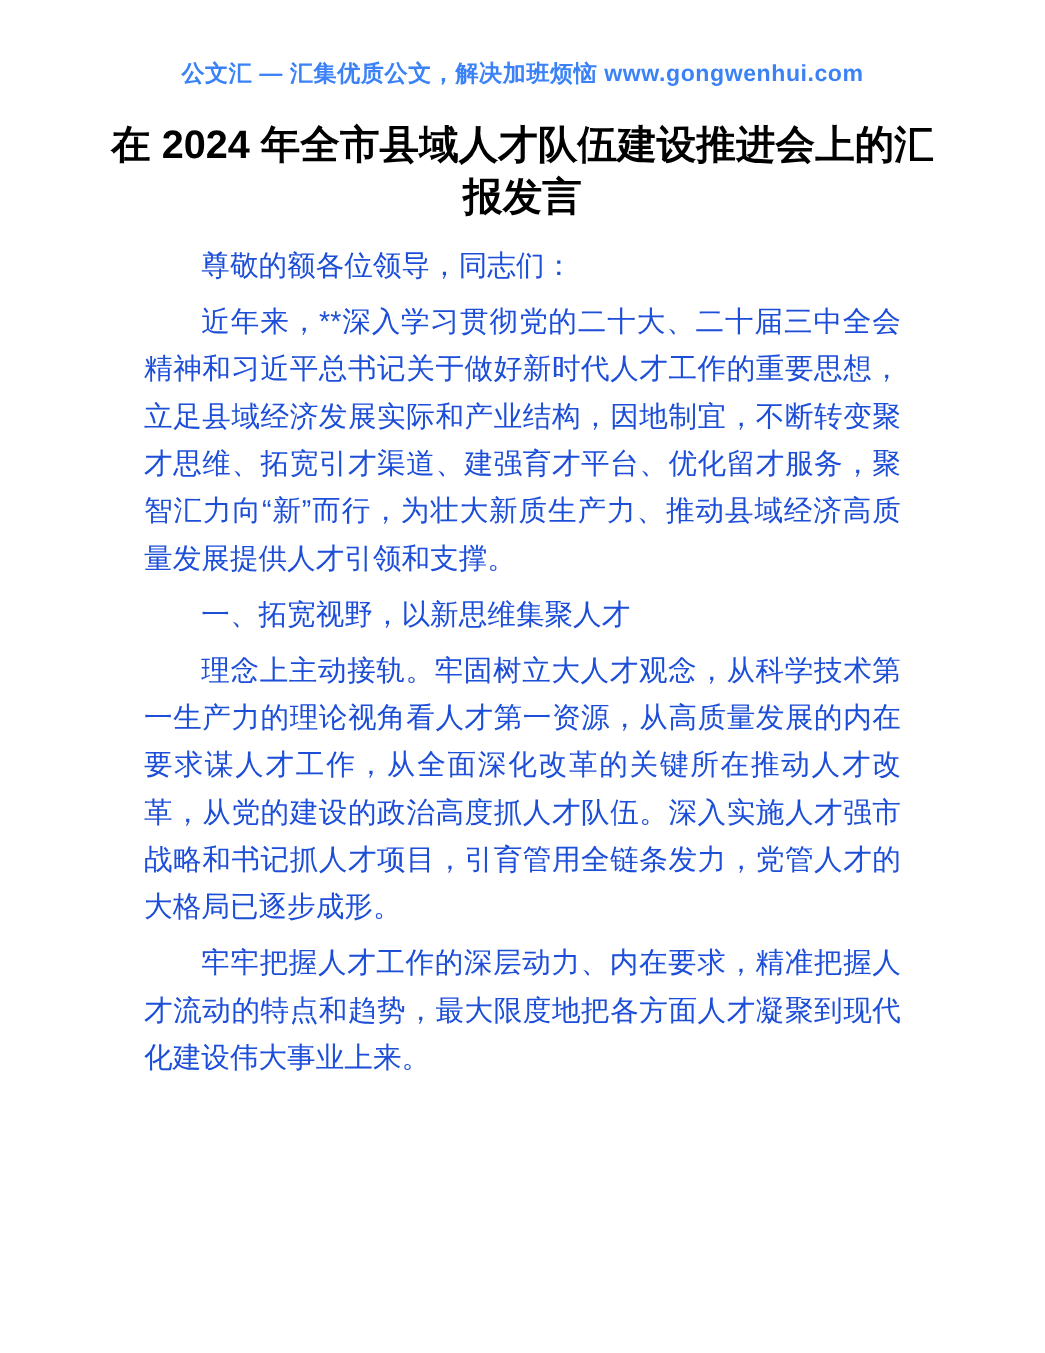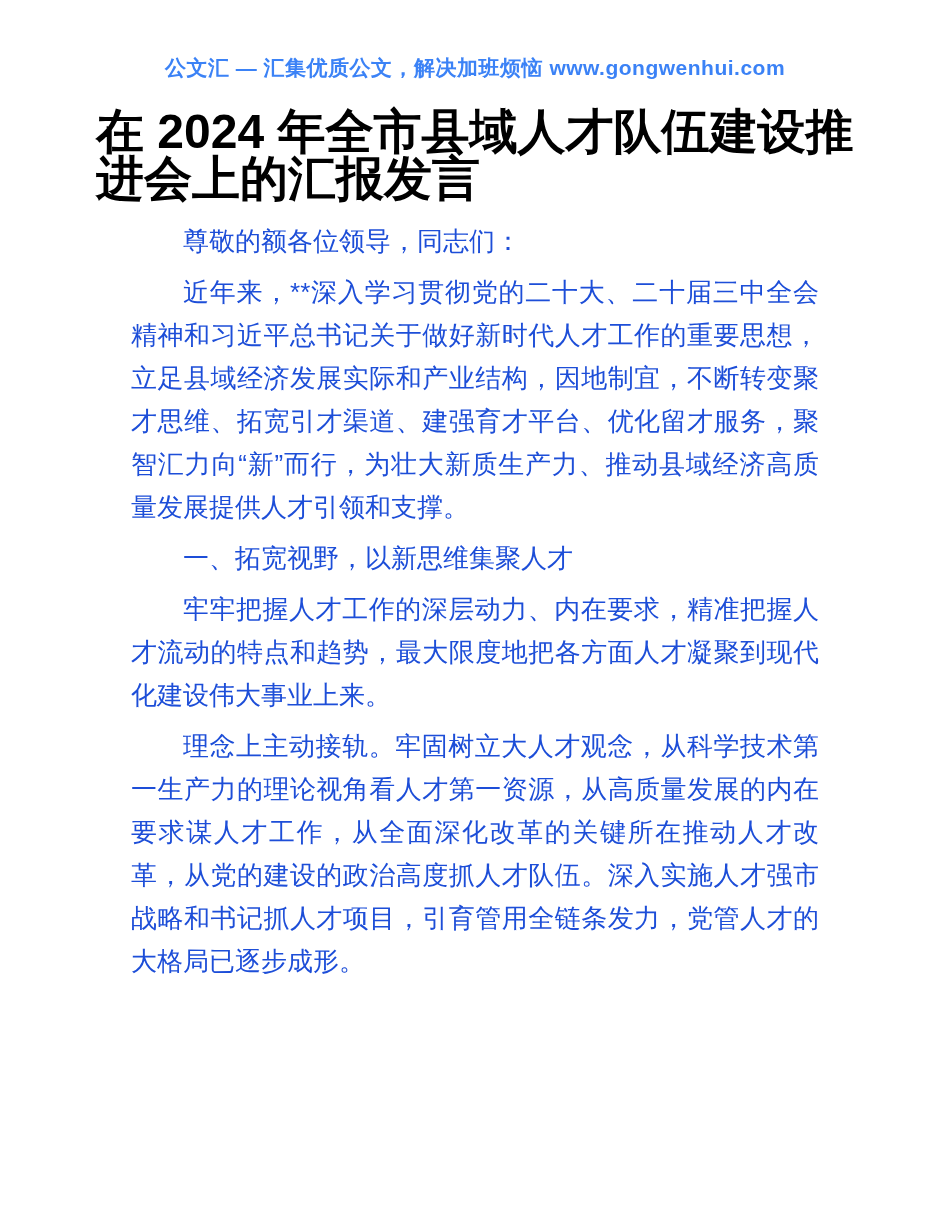--- a/index.html
+++ b/index.html
@@ -21,21 +21,22 @@
     text-align: center;
     font-size: 21px;
     line-height: 28px;
     font-weight: bold;
     color: #3b82f6;
     letter-spacing: 0.5px;
   }
   .doc-title {
     max-width: 758px;
     margin: 26px auto 12px auto;
-    font-size: 48px;
+    text-align: center;
+    font-size: 36px;
     line-height: 47px;
     font-weight: bold;
     color: #000000;
   }
   .content {
     width: 688px;
     margin: 0 auto;
   }
   .content p {
     margin: 8px 0 0 0;
@@ -63,20 +64,20 @@
   <h1 class="doc-title">在 2024 年全市县域人才队伍建设推进会上的汇报发言</h1>
 
   <div class="content">
 
     <p class="salutation">尊敬的额各位领导，同志们：</p>
 
     <p>近年来，**深入学习贯彻党的二十大、二十届三中全会精神和习近平总书记关于做好新时代人才工作的重要思想，立足县域经济发展实际和产业结构，因地制宜，不断转变聚才思维、拓宽引才渠道、建强育才平台、优化留才服务，聚智汇力向“新”而行，为壮大新质生产力、推动县域经济高质量发展提供人才引领和支撑。</p>
 
     <p>一、拓宽视野，以新思维集聚人才</p>
 
+    <p>理念上主动接轨。牢固树立大人才观念，从科学技术第一生产力的理论视角看人才第一资源，从高质量发展的内在要求谋人才工作，从全面深化改革的关键所在推动人才改革，从党的建设的政治高度抓人才队伍。深入实施人才强市战略和书记抓人才项目，引育管用全链条发力，党管人才的大格局已逐步成形。</p>
+
     <p>牢牢把握人才工作的深层动力、内在要求，精准把握人才流动的特点和趋势，最大限度地把各方面人才凝聚到现代化建设伟大事业上来。</p>
-
-    <p>理念上主动接轨。牢固树立大人才观念，从科学技术第一生产力的理论视角看人才第一资源，从高质量发展的内在要求谋人才工作，从全面深化改革的关键所在推动人才改革，从党的建设的政治高度抓人才队伍。深入实施人才强市战略和书记抓人才项目，引育管用全链条发力，党管人才的大格局已逐步成形。</p>
 
 
   </div>
 
 </div>
 
 </body></html>

